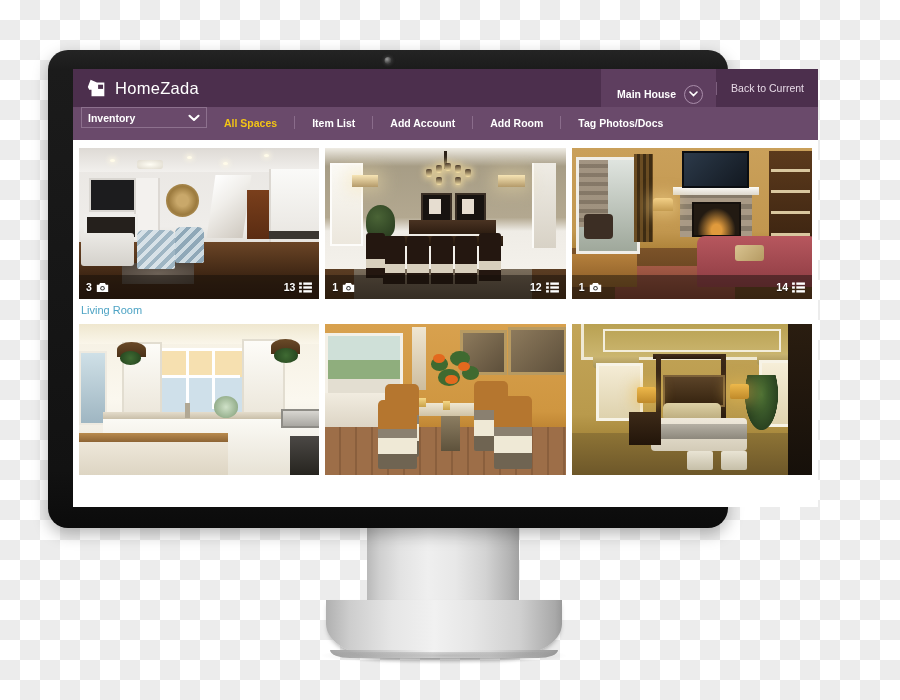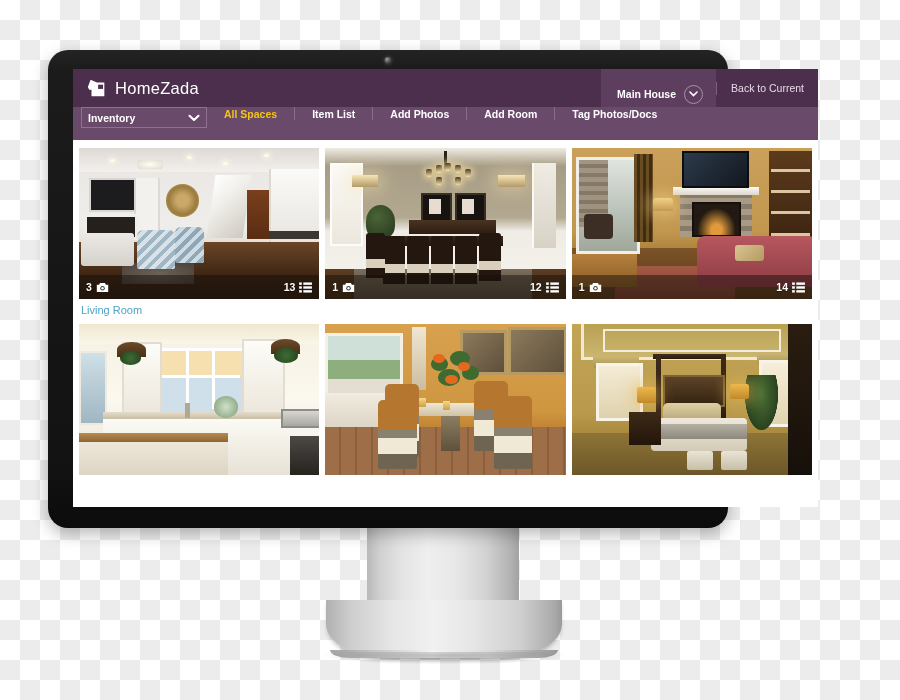--- a/index.html
+++ b/index.html
@@ -195,20 +195,21 @@
     font-weight: bold;
   }
   .select-box .sel-chev {
     margin-left: auto;
     display: block;
   }
   .nav-links {
     display: flex;
     align-items: center;
     flex: 1;
+    margin-top: 9px;
   }
   .nav-link {
     color: #ffffff;
     font-size: 10.5px;
     font-weight: bold;
     padding: 0 17px;
     white-space: nowrap;
   }
   .nav-link.active { color: #f2c416; }
   .nav-sep {
@@ -432,21 +433,21 @@
           <svg class="sel-chev" width="12" height="8" viewBox="0 0 12 8">
             <path d="M1.5 1.8 L6 6 L10.5 1.8" stroke="#ffffff" stroke-width="2.1" fill="none" stroke-linecap="round" stroke-linejoin="round"></path>
           </svg>
         </div>
 
         <div class="nav-links">
           <span class="nav-link active">All Spaces</span>
           <span class="nav-sep"></span>
           <span class="nav-link">Item List</span>
           <span class="nav-sep"></span>
-          <span class="nav-link">Add Photos</span>
+          <span class="nav-link">Add Account</span>
           <span class="nav-sep"></span>
           <span class="nav-link">Add Room</span>
           <span class="nav-sep"></span>
           <span class="nav-link">Tag Photos/Docs</span>
         </div>
       </div>
 
       <div class="content">
         <div class="grid">
 

